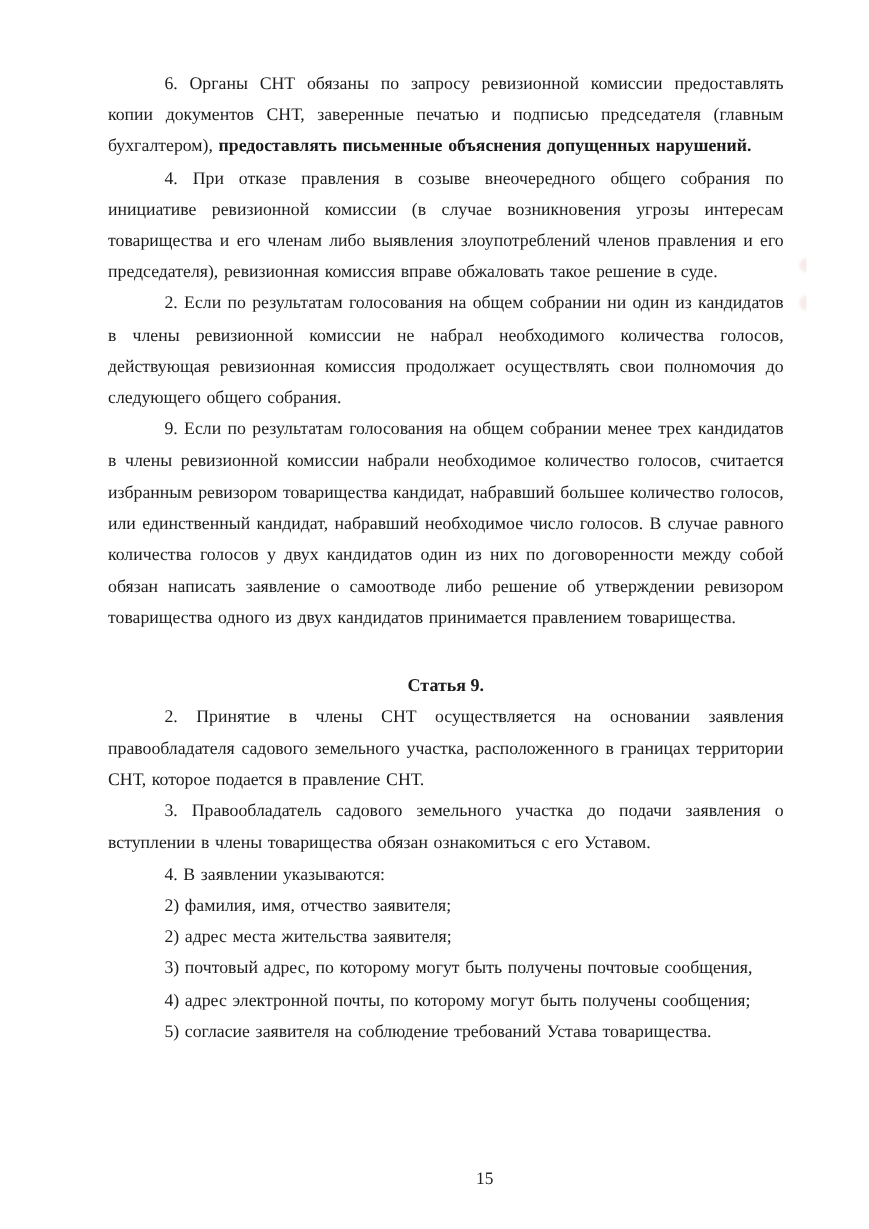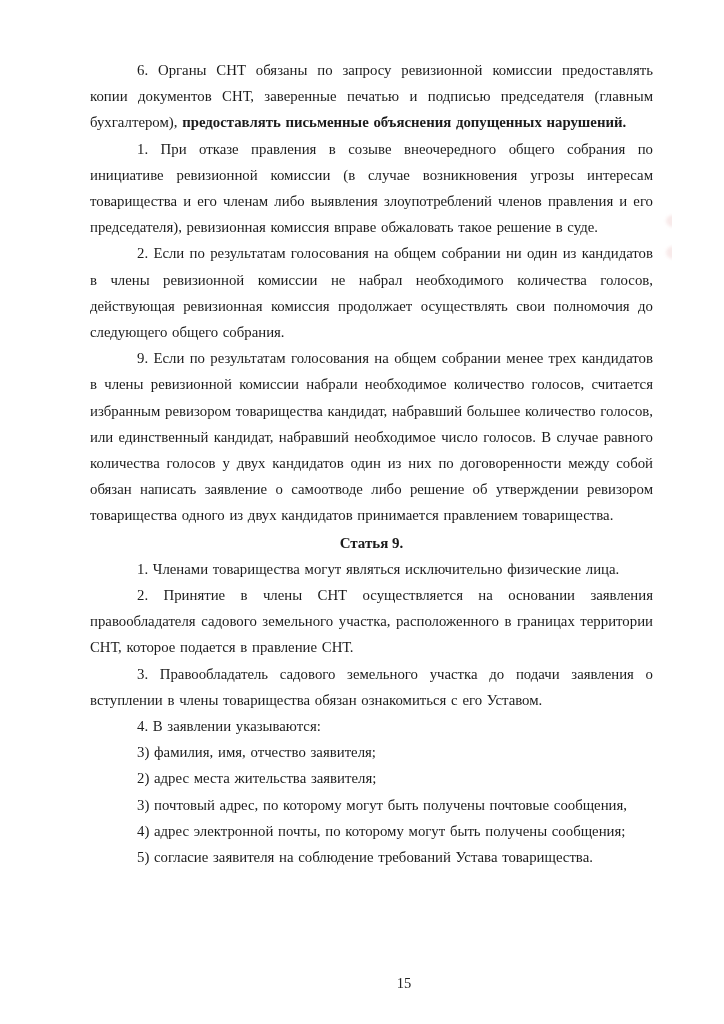--- a/index.html
+++ b/index.html
@@ -32,21 +32,21 @@
   }
   .heading {
     margin: 0;
     font-size: 15px;
     line-height: 26.2px;
     font-weight: bold;
     text-align: center;
     text-indent: 0;
   }
   .heading.first {
-    margin-top: 1px;
+    margin-top: 30px;
   }
   .bold-tail {
     font-weight: bold;
   }
   .page-number {
     position: absolute;
     left: 0;
     top: 975px;
     width: 724px;
     text-align: center;
@@ -69,38 +69,37 @@
   .a6 { left: 712px; top: 614px; width: 11px; height: 13px; }
 </style>
 </head>
 <body>
 
 <div class="page">
   <div class="content">
 
     <p class="para"><span>6. Органы СНТ обязаны по запросу ревизионной комиссии  предоставлять копии документов СНТ, заверенные печатью и подписью председателя (главным бухгалтером),</span> <span class="bold-tail">предоставлять письменные объяснения допущенных нарушений.</span></p>
 
-    <p class="para">1. При отказе правления в созыве внеочередного общего собрания по инициативе ревизионной комиссии (в случае возникновения угрозы интересам товарищества и его членам либо выявления злоупотреблений членов правления и его председателя), ревизионная комиссия вправе обжаловать такое решение в суде.</p>
+    <p class="para">4. При отказе правления в созыве внеочередного общего собрания по инициативе ревизионной комиссии (в случае возникновения угрозы интересам товарищества и его членам либо выявления злоупотреблений членов правления и его председателя), ревизионная комиссия вправе обжаловать такое решение в суде.</p>
 
     <p class="para">2. Если по результатам голосования на общем собрании ни один из кандидатов в члены ревизионной комиссии не набрал необходимого количества голосов, действующая ревизионная комиссия продолжает осуществлять свои полномочия до следующего общего собрания.</p>
 
     <p class="para">9. Если по результатам голосования на общем собрании менее трех кандидатов в члены ревизионной комиссии набрали необходимое количество голосов, считается избранным ревизором товарищества кандидат, набравший большее количество голосов, или единственный кандидат, набравший необходимое число голосов. В случае равного количества голосов у двух кандидатов один из них по договоренности между собой обязан написать заявление о самоотводе либо решение об утверждении ревизором товарищества одного из двух кандидатов принимается правлением товарищества.</p>
 
     <p class="heading first">Статья 9.</p>
 
 
-    <p class="para">1.  Членами товарищества могут являться исключительно физические лица.</p>
 
     <p class="para">2. Принятие в члены СНТ осуществляется на основании заявления правообладателя садового земельного участка, расположенного в границах территории СНТ, которое подается в правление СНТ.</p>
 
     <p class="para">3. Правообладатель садового  земельного участка до подачи заявления о вступлении в члены товарищества обязан ознакомиться с его Уставом.</p>
 
     <p class="para">4. В заявлении указываются:</p>
 
-    <p class="para">3) фамилия, имя, отчество заявителя;</p>
+    <p class="para">2) фамилия, имя, отчество заявителя;</p>
     <p class="para">2) адрес места жительства заявителя;</p>
     <p class="para">3) почтовый адрес, по которому могут быть получены почтовые сообщения,</p>
     <p class="para">4) адрес электронной почты, по которому могут быть получены сообщения;</p>
     <p class="para">5) согласие заявителя на соблюдение требований Устава товарищества.</p>
 
   </div>
 
   <div class="page-number">15</div>
 
   <div class="scan-artifact a1"></div>

